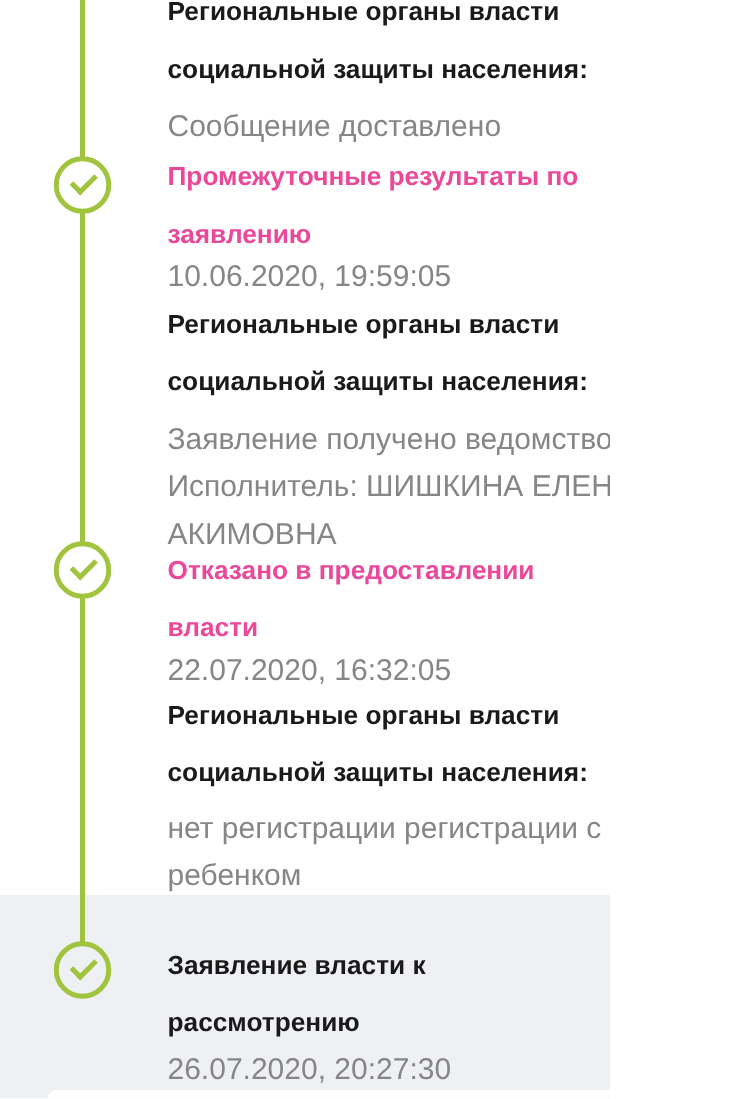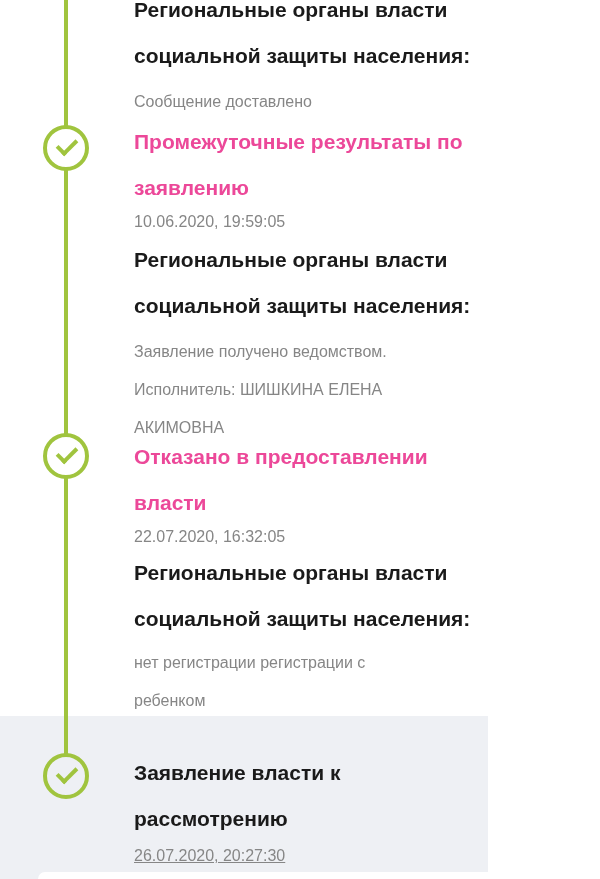--- a/index.html
+++ b/index.html
@@ -55,37 +55,37 @@
     white-space: pre-line;
   }
   .h {
     font-size: 21px;
     font-weight: bold;
     line-height: 46px;
     color: #1a1a1a;
   }
   .h.muted { color: #ec4899; }
   .t {
-    font-size: 16px;
+    font-size: 24px;
     font-weight: normal;
     line-height: 38px;
     color: #868686;
   }
   .pos-dept1 { top: -13px; }
   .pos-msg1  { top: 83px; }
   .pos-st2   { top: 119px; }
   .pos-dt2   { top: 203px; }
   .pos-dept2 { top: 237px; }
   .pos-msg2  { top: 333px; }
   .pos-st3   { top: 434px; }
   .pos-dt3   { top: 518px; }
   .pos-dept3 { top: 550px; }
   .pos-msg3  { top: 644px; }
   .pos-st4   { top: 750px; }
-  .pos-dt4   { top: 837px; text-decoration: underline; }
+  .pos-dt4   { top: 837px; }
   .c1 { top: 125px; }
   .c2 { top: 433px; }
   .c3 { top: 753px; }
   
   .bottom-card {
     position: absolute;
     left: 38px; top: 872px;
     width: 562px; height: 7px;
     background: #ffffff;
     border-radius: 8px 8px 0 0;

